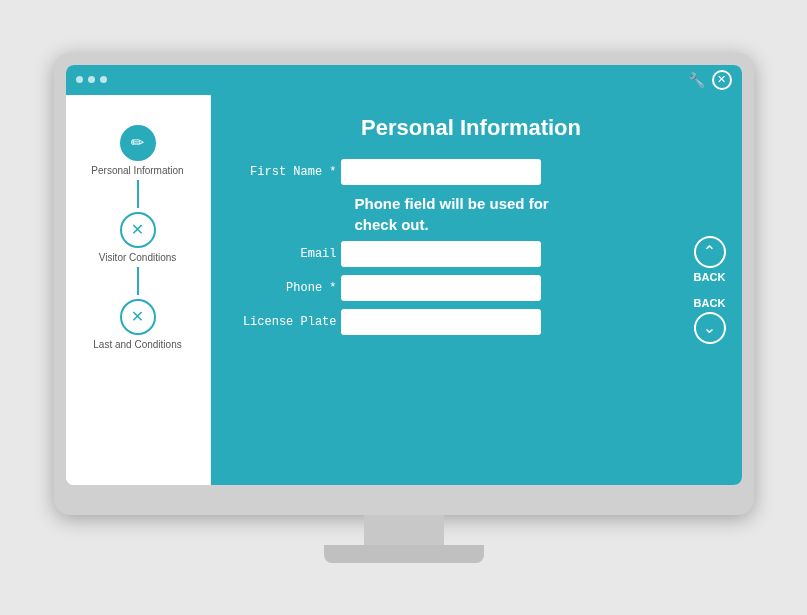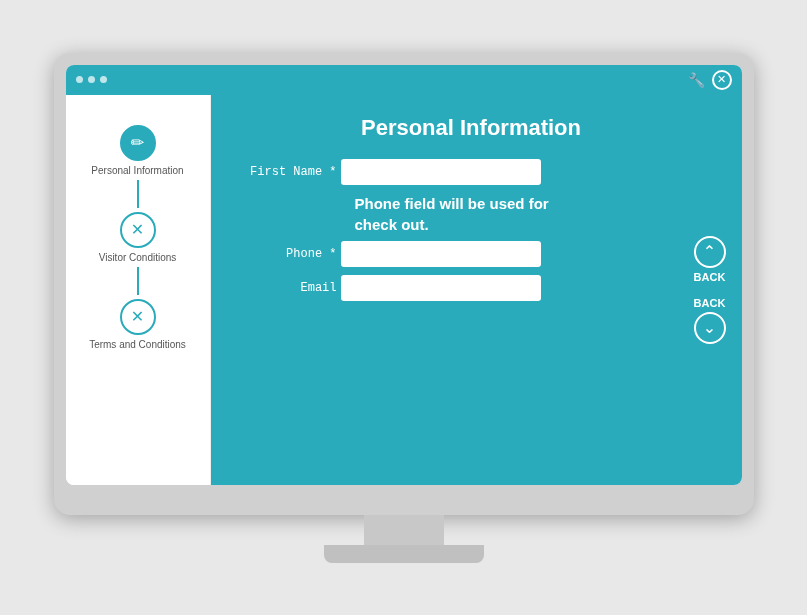--- a/index.html
+++ b/index.html
@@ -293,50 +293,54 @@
 
           <div class="sidebar-step">
             <div class="step-circle inactive">✕</div>
             <div class="step-label">Visitor Conditions</div>
           </div>
 
           <div class="step-connector"></div>
 
           <div class="sidebar-step">
             <div class="step-circle inactive">✕</div>
-            <div class="step-label">Terms and Conditions</div>
+            <div class="step-label">Last and Conditions</div>
           </div>
 
         </div>
 
         <div class="main-content">
 
           <div class="page-title">Personal Information</div>
 
           <div class="form-area">
 
             <div class="form-row">
               <label class="form-label">First Name *</label>
               <input class="form-input" type="text" style="">
             </div>
 
 
 
             <div class="form-hint">Phone field will be used for check out.</div>
 
             <div class="form-row">
+              <label class="form-label">Email</label>
+              <input class="form-input" type="text" style="">
+            </div>
+
+            <div class="form-row">
               <label class="form-label">Phone *</label>
               <input class="form-input" type="text" style="">
             </div>
 
             <div class="form-row">
-              <label class="form-label">Email</label>
+              <label class="form-label">License Plate</label>
               <input class="form-input" type="text" style="">
             </div>
-
 
           </div>
 
           <div class="nav-buttons">
             <div class="nav-btn-group">
               <div class="nav-btn">⌃</div>
               <div class="nav-label">BACK</div>
             </div>
             <div class="nav-btn-group" style="margin-top:10px;">
               <div class="nav-label">BACK</div>

